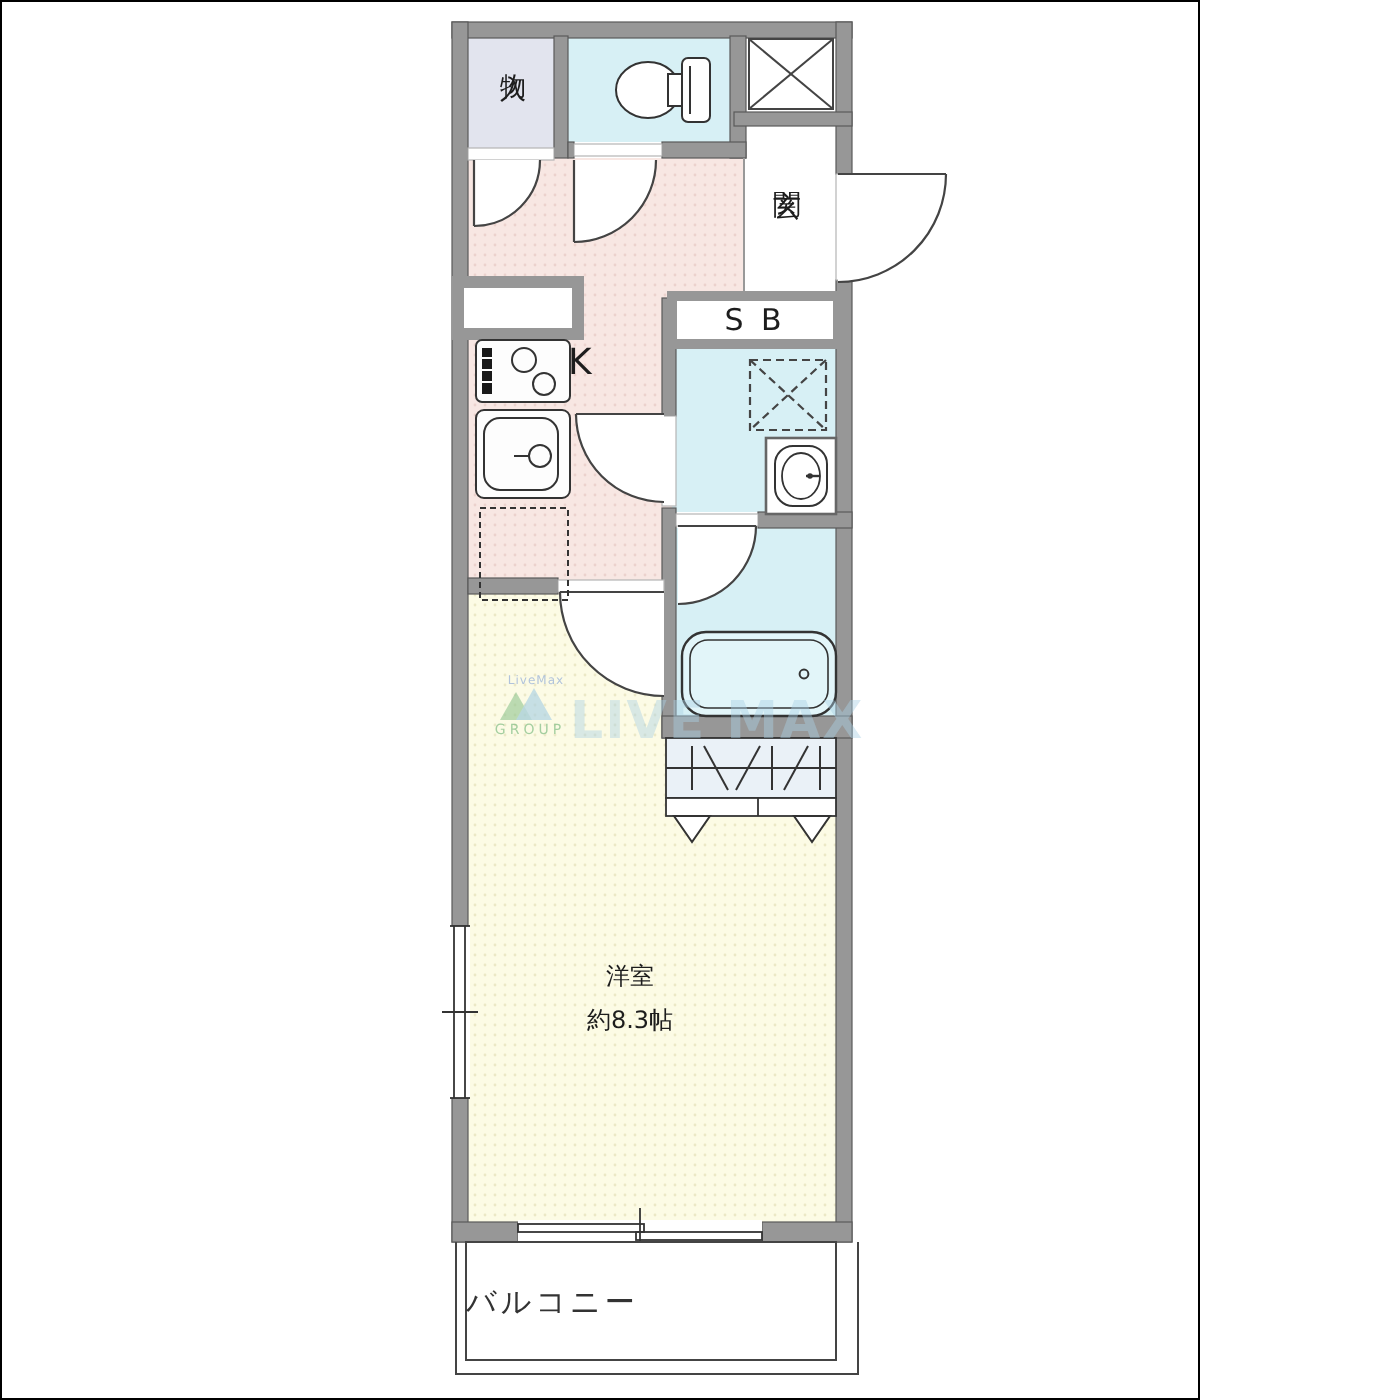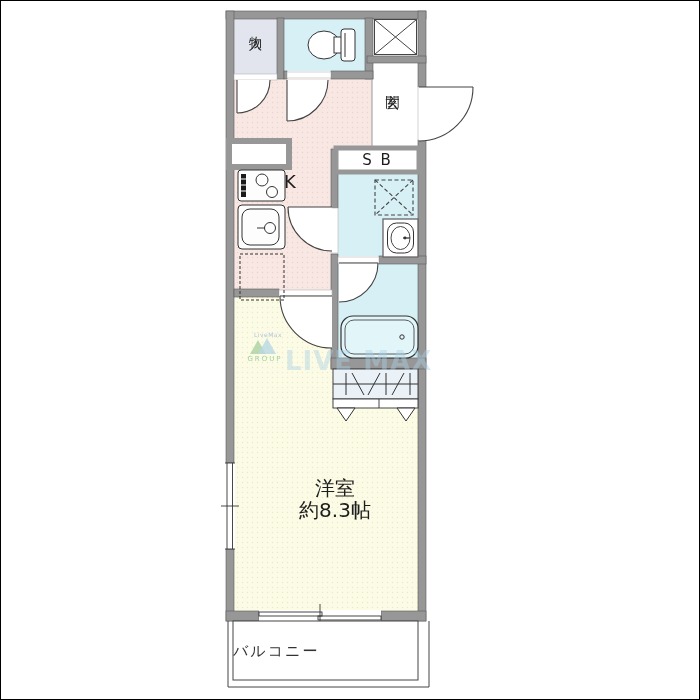--- a/index.html
+++ b/index.html
@@ -1,30 +1,30 @@
 <!DOCTYPE html>
 <html style="--wall: #979797; --kitchen-floor: #f8e7e3; --kitchen-dot: #ecd2cd; --room-floor: #fcfbe5; --room-dot: #ebe8c6; --wet-floor: #d7f0f5; --tub-floor: #e2f5f9; --storage-floor: #e2e4ee; --closet-floor: #eaf1f7; --line: #3a3a3a; --watermark-blue: #a9cfe3; --watermark-green: #8fc48f;"><head>
 <meta charset="utf-8">
 <style>
   html,body{margin:0;padding:0;background:#fff;}
   #canvas{
-    position:relative;width:700px;height:700px;background:#fff;
+    position:relative;width:600px;height:700px;background:#fff;
     border:1px solid #000;box-sizing:border-box;overflow:hidden;
     font-family:"DejaVu Sans",sans-serif;
   }
   #plan-svg{position:absolute;left:0;top:0;}
   .lbl{position:absolute;color:#1d1d1d;z-index:5;}
   .v{writing-mode:vertical-rl;text-orientation:upright;}
   #storage-label{left:245px;top:25px;font-size:13px;letter-spacing:1px;}
   #genkan-label{left:383px;top:83px;font-size:14px;letter-spacing:1px;}
   #sb-label{left:335px;top:148px;width:83px;height:22px;line-height:22px;text-align:center;font-size:15px;letter-spacing:2px;}
   #k-label{left:283px;top:170px;font-size:18px;}
-  #room-label{left:233px;top:476px;width:162px;text-align:center;font-size:20px;line-height:22px;padding-left:20px;}
+  #room-label{left:233px;top:476px;width:162px;text-align:center;font-size:12px;line-height:22px;}
   #balcony-label{left:232px;top:641px;width:185px;text-align:left;font-size:15px;letter-spacing:2px;color:#333;}
-  #watermark{position:absolute;left:240px;top:330px;display:flex;align-items:flex-start;z-index:4;opacity:.8;}
+  #watermark{position:absolute;left:240px;top:330px;display:flex;align-items:center;z-index:4;opacity:.8;}
   .wm-logo{display:flex;flex-direction:column;align-items:center;width:44px;}
   .wm-small{font-size:6px;color:#9fb6d9;letter-spacing:.5px;margin-left:10px;}
   .wm-group{font-size:7px;color:var(--watermark-green);letter-spacing:2px;margin-left:4px;}
   .wm-big{font-size:26px;font-weight:bold;color:var(--watermark-blue);opacity:.55;letter-spacing:1px;line-height:26px;margin-top:17px;white-space:nowrap;}
 </style>
 </head>
 <body>
 
 <div id="canvas">
 

